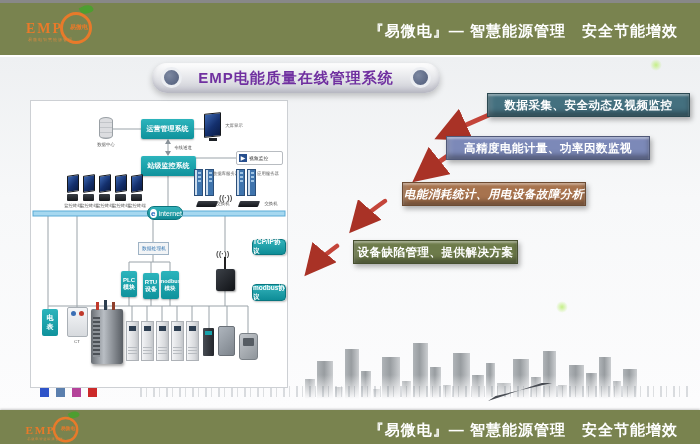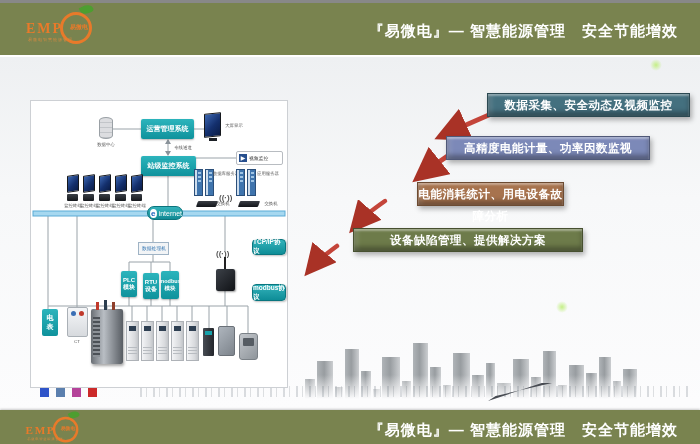--- a/index.html
+++ b/index.html
@@ -37,22 +37,22 @@
   .capsule .ttl { position:absolute; left:0; top:0; width:100%; height:30px; line-height:29px; text-align:center;
     color:#7030a0; font-weight:bold; font-size:15px; letter-spacing:1px; }
 
   
   .banner { position:absolute; height:24px; z-index:3; color:#fff; font-family:"Liberation Serif","DejaVu Serif",serif;
     font-weight:bold; font-size:11.5px; letter-spacing:.5px; text-align:center; line-height:22px;
     border:1px solid rgba(0,0,0,.35);
     box-shadow:inset 0 2px 2px rgba(255,255,255,.35), inset 0 -4px 5px rgba(0,0,0,.35), inset 4px 0 4px rgba(255,255,255,.15), 2px 3px 5px rgba(0,0,0,.3); }
   .f1 { left:487px; top:36px;  width:203px; }
   .f2 { left:446px; top:79px;  width:204px; }
-  .f3 { left:417px; top:125px; width:147px; }
-  .f4 { left:353px; top:171px; width:230px; }
+  .f3 { left:402px; top:125px; width:184px;font-style:italic; }
+  .f4 { left:353px; top:183px; width:165px; }
   .f5 { left:320px; top:213px; width:193px; }
 
   .arrows { position:absolute; left:0; top:0; width:700px; height:355px; z-index:2; pointer-events:none; }
 
   
   .panel { position:absolute; left:30px; top:43px; width:258px; height:288px; background:#fff; border:1px solid #cdd0d4; z-index:1; }
   .panel svg.wires { position:absolute; left:0; top:0; }
   .abs { position:absolute; }
   .boxteal { position:absolute; background:linear-gradient(180deg,#2cb4bc,#0f929c); color:#fff; font-weight:bold; font-size:7px;
     display:flex; align-items:center; justify-content:center; text-align:center; border-radius:2px; box-shadow:0 1px 2px rgba(0,0,0,.3); }
@@ -96,20 +96,25 @@
       <div class="leaf"></div>
       <div class="emp">EMP</div>
       <div class="sub">易微电</div>
       <div class="slogan">易微电智慧能源管理</div>
     </div>
     <div class="tagline">『易微电』— 智慧能源管理　安全节能增效</div>
   </div>
 
   <div class="content">
 
+    <div class="capsule">
+      <div class="dot l"></div>
+      <div class="dot r"></div>
+      <div class="ttl">EMP电能质量在线管理系统</div>
+    </div>
 
     <svg class="arrows" viewBox="0 0 700 355">
       <defs>
         <marker id="ah" markerWidth="7" markerHeight="7" refX="4" refY="3.5" orient="auto">
           <path d="M0,0 L7,3.5 L0,7 z" fill="#a93226"></path>
         </marker>
       </defs>
       <path d="M512,48 Q470,66 448,76" fill="none" stroke="#c4453a" stroke-width="5" stroke-linecap="round" marker-end="url(#ah)"></path>
       <path d="M458,92 Q434,108 424,116" fill="none" stroke="#c4453a" stroke-width="5" stroke-linecap="round" marker-end="url(#ah)"></path>
       <path d="M385,144 Q365,158 358,166" fill="none" stroke="#c4453a" stroke-width="4.5" stroke-linecap="round" marker-end="url(#ah)"></path>

